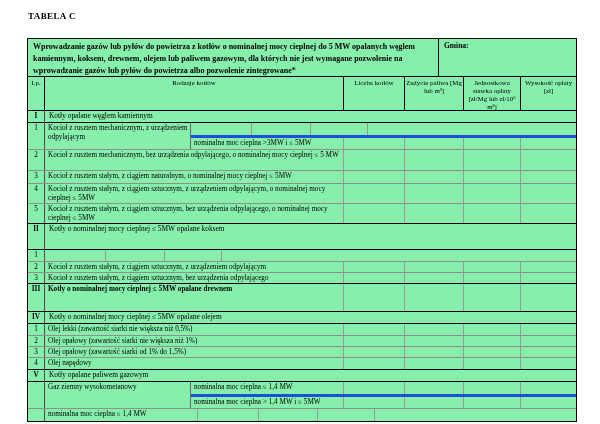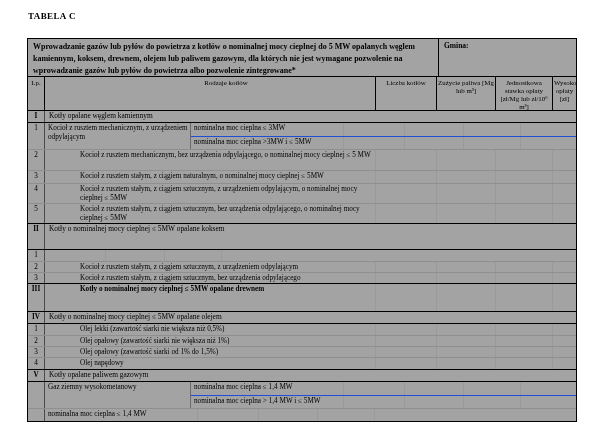--- a/index.html
+++ b/index.html
@@ -1,31 +1,31 @@
 <!DOCTYPE html>
 <html><head>
 <meta charset="utf-8">
 <style>
   html,body{margin:0;padding:0;background:#ffffff;}
   .page{position:relative;width:600px;height:424px;background:#fff;
         font-family:"Liberation Serif", serif;color:#000;overflow:hidden;border-radius:15px;}
   .doc-title{position:absolute;left:28px;top:11px;font-size:9px;font-weight:bold;letter-spacing:0.4px;}
 
-  .table{position:absolute;left:27px;top:38px;width:550px;border:1.6px solid #000;box-sizing:border-box;background:#a3a3a3;}
+  .table{position:absolute;left:27px;top:38px;width:550px;border:1.6px solid #000;box-sizing:border-box;background:#86efac;}
   .row{display:flex;box-sizing:border-box;border-top:1px solid #8f8f8f;overflow:hidden;}
   .row.nt{border-top:none;}
   .row.sec{border-top:1.4px solid #000;border-bottom:1.4px solid #000;}
   .row.sec.nt{border-top:none;}
 
   .cell{box-sizing:border-box;border-right:1px solid #9a9a9a;padding:1px 2px 0 3px;
         font-size:7.2px;line-height:8.6px;overflow:hidden;flex-shrink:0;}
   .lp{width:17px;text-align:center;padding:1px 0 0 0;border-right-color:#4a4a4a;}
   .c1{width:146px;border-right-color:#6a6a6a;}
   .c2{width:153px;}
-  .cw{width:299px;margin-left:32px;}
+  .cw{width:299px;}
   .n1{width:61px;}
   .n2{width:59px;}
   .n3{width:57px;}
   .n4{flex:1;border-right:none;}
   .secnum{font-weight:bold;}
   .sectitle{flex:1;border-right:none;font-weight:normal;font-size:7.4px;padding-left:4px;}
   .bold{font-weight:bold;}
 
   
   .introrow{border-top:none;border-bottom:1.6px solid #000;}
@@ -34,21 +34,21 @@
   .gmina{flex:1;font-weight:bold;font-size:7.5px;padding:2px 0 0 5px;box-sizing:border-box;}
 
   
   .hrow{border-top:none;border-bottom:1.5px solid #000;}
   .hrow .cell{border-right-color:#000;text-align:center;font-size:6.9px;line-height:8px;padding:2px 1px 0 1px;}
   .hrow .lp{text-align:center;}
 
   
   .subwrap{flex:1;display:flex;flex-direction:column;min-width:0;}
   .subrow{display:flex;flex:1;min-height:0;}
-  .subrow + .subrow{border-top:1px solid #1d4ed8;justify-content:center;}
+  .subrow + .subrow{border-top:3px solid #1d4ed8;justify-content:center;}
 </style>
 </head>
 <body>
 
 <div class="page">
   <div class="doc-title">TABELA C</div>
 
   <div class="table">
 
     <div class="row introrow" style="height:38px">
@@ -71,21 +71,20 @@
     <div class="row sec nt" style="height:12px">
       <div class="cell lp secnum">I</div>
       <div class="cell sectitle">Kotły opalane węglem kamiennym</div>
     </div>
 
     <div class="row nt" style="height:26px">
       <div class="cell lp">1</div>
       <div class="cell c1">Kocioł z rusztem mechanicznym, z urządzeniem odpylającym</div>
       <div class="subwrap">
         <div class="subrow">
-          <div class="cell c2">nominalna moc cieplna ≤ 3MW</div>
           <div class="cell n1"></div>
           <div class="cell n2"></div>
           <div class="cell n3"></div>
           <div class="cell n4"></div>
         </div>
         <div class="subrow">
           <div class="cell c2">nominalna moc cieplna &gt;3MW i ≤ 5MW</div>
           <div class="cell n1"></div>
           <div class="cell n2"></div>
           <div class="cell n3"></div>

